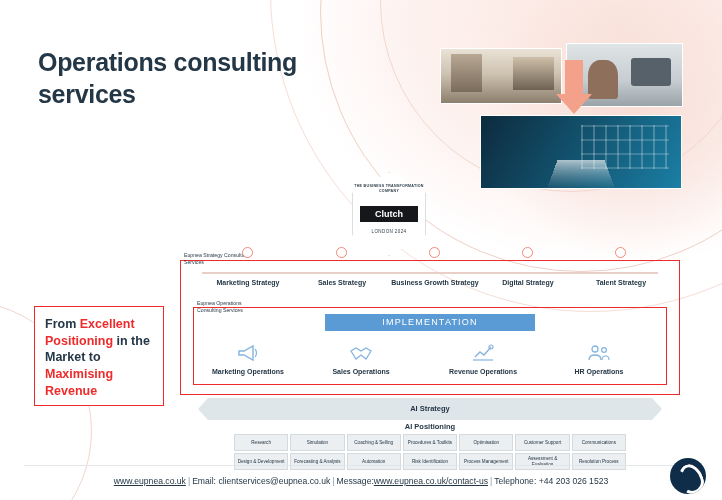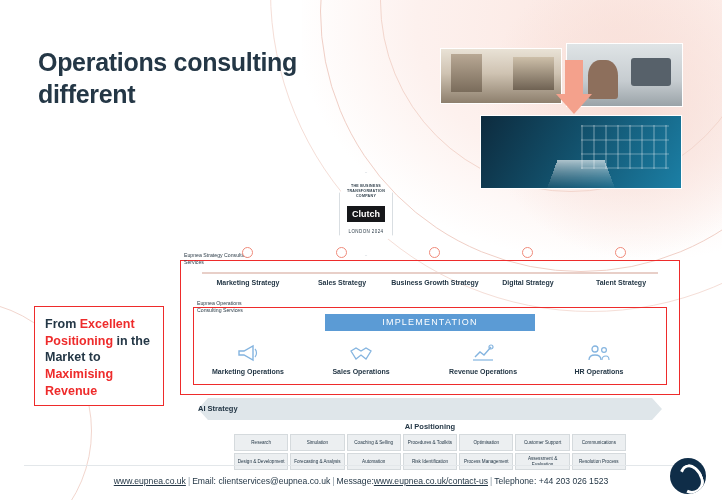--- a/index.html
+++ b/index.html
@@ -153,22 +153,22 @@
     left: 0; top: 34px;
     width: 0; height: 0;
     border-left: 18px solid transparent;
     border-right: 18px solid transparent;
     border-top: 20px solid #f4a18c;
   }
 
   
   .clutch {
     position: absolute;
-    left: 339px; top: 172px;
-    width: 54px; height: 84px;
+    left: 352px; top: 172px;
+    width: 74px; height: 84px;
   }
   .hexa {
     position: absolute; inset: 0;
     background: #ffffff;
     border: 1px solid #d9dee2;
     clip-path: polygon(50% 0%, 100% 25%, 100% 75%, 50% 100%, 0% 75%, 0% 25%);
   }
   .clutch-top {
     position: absolute; top: 12px; left: 0; right: 0;
     text-align: center;
@@ -305,21 +305,21 @@
     left: 18px; top: 146px;
     width: 464px; height: 22px;
   }
   .ai-arrow {
     position: absolute; inset: 0;
     background: #dfe6ea;
     clip-path: polygon(10px 0, calc(100% - 10px) 0, 100% 50%, calc(100% - 10px) 100%, 10px 100%, 0 50%);
   }
   .ai-arrow-text {
     position: absolute; inset: 0;
-    text-align: left;
+    text-align: center;
     line-height: 22px;
     font-size: 7.5px;
     font-weight: bold;
     color: #243746;
   }
   .ai-apps-title {
     position: absolute;
     left: 0; top: 170px; width: 500px;
     text-align: center;
     font-size: 7.5px;
@@ -393,21 +393,21 @@
 
 <div class="slide">
 
   <div class="bg-wash"></div>
   <div class="bg-wash2"></div>
   <div class="arc a1"></div>
   <div class="arc a2"></div>
   <div class="arc a3"></div>
   <div class="arc a4"></div>
 
-  <div class="title">Operations consulting different</div>
+  <div class="title">Operations consulting services</div>
 
   <div class="photo photo-a">
     <div class="ph-store"></div>
   </div>
   <div class="photo photo-b">
     <div class="ph-office"></div>
   </div>
   <div class="photo photo-c">
     <div class="ph-tech"></div>
   </div>

